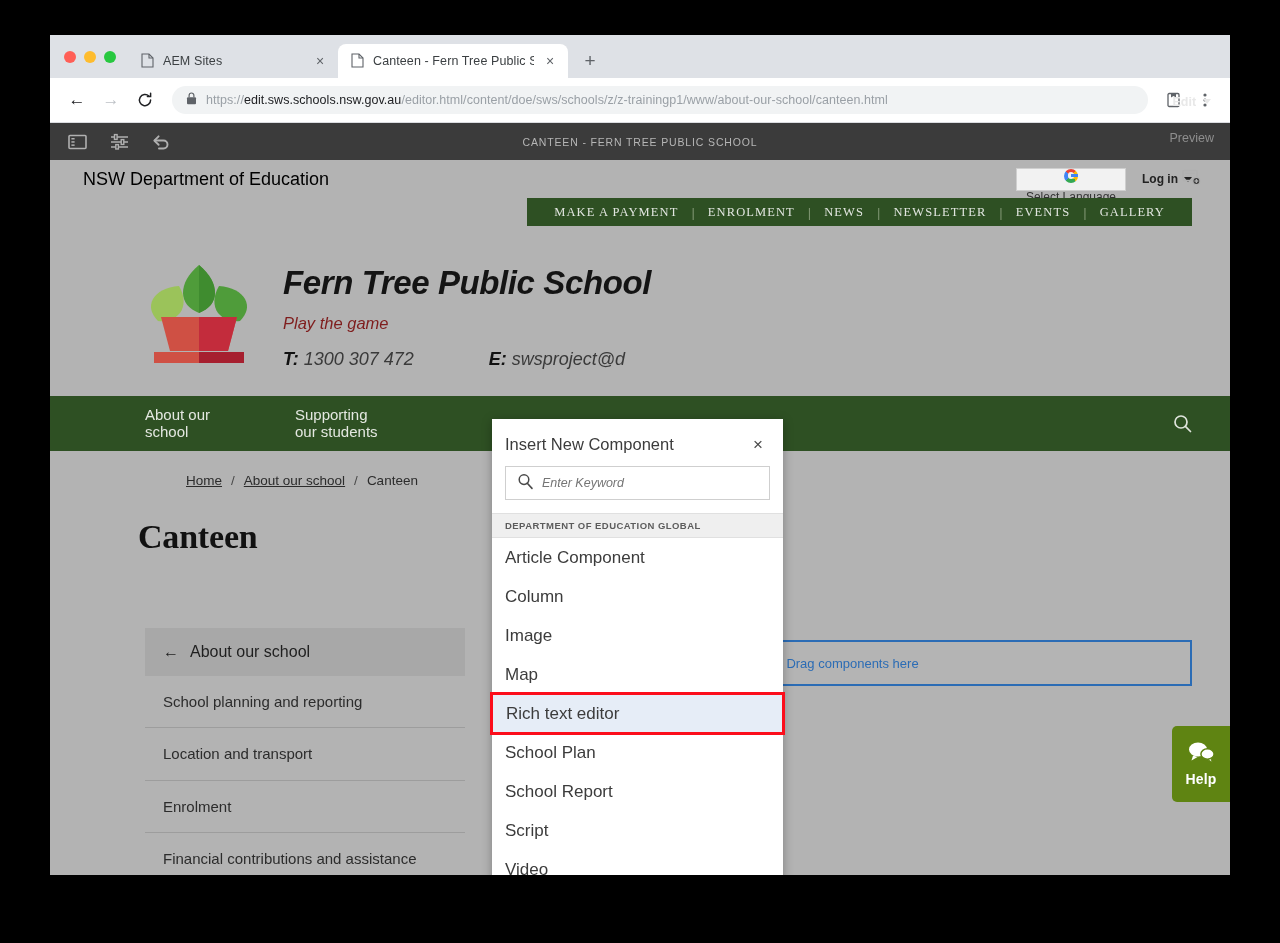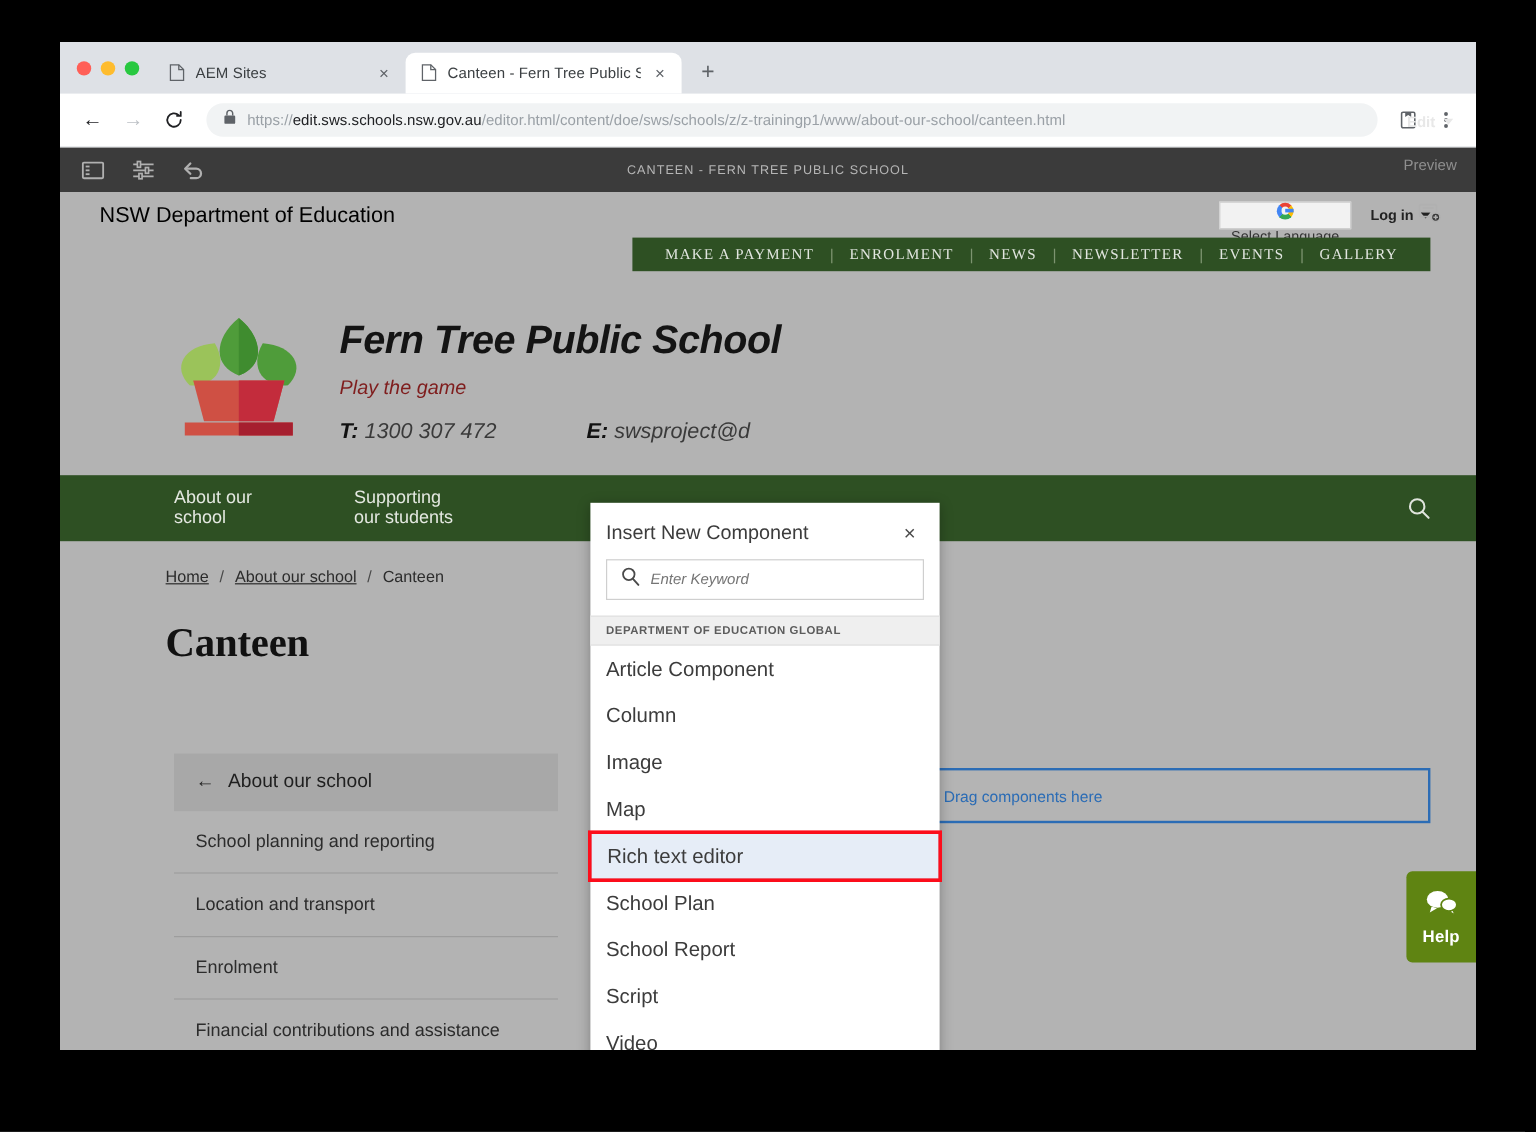--- a/index.html
+++ b/index.html
@@ -287,21 +287,21 @@
     margin-left: auto;
     color: #dfe4dc;
     display: flex; align-items: center;
   }
 
   
   .breadcrumbs {
     padding: 22px 38px 0 88px;
     font-size: 13.5px;
     color: #2c2c2c;
-    display: flex; align-items: center; gap: 9px;
+    display: flex; align-items: center; gap: 9px; margin-left: 48px;
   }
   .crumb-link { text-decoration: underline; color: #2c2c2c; }
   .crumb-sep { color: #4a4a4a; }
   .crumb-current { color: #2c2c2c; }
 
   .page-title {
     font-family: "Liberation Serif", serif;
     font-weight: bold;
     font-size: 34px;
     color: #111;

